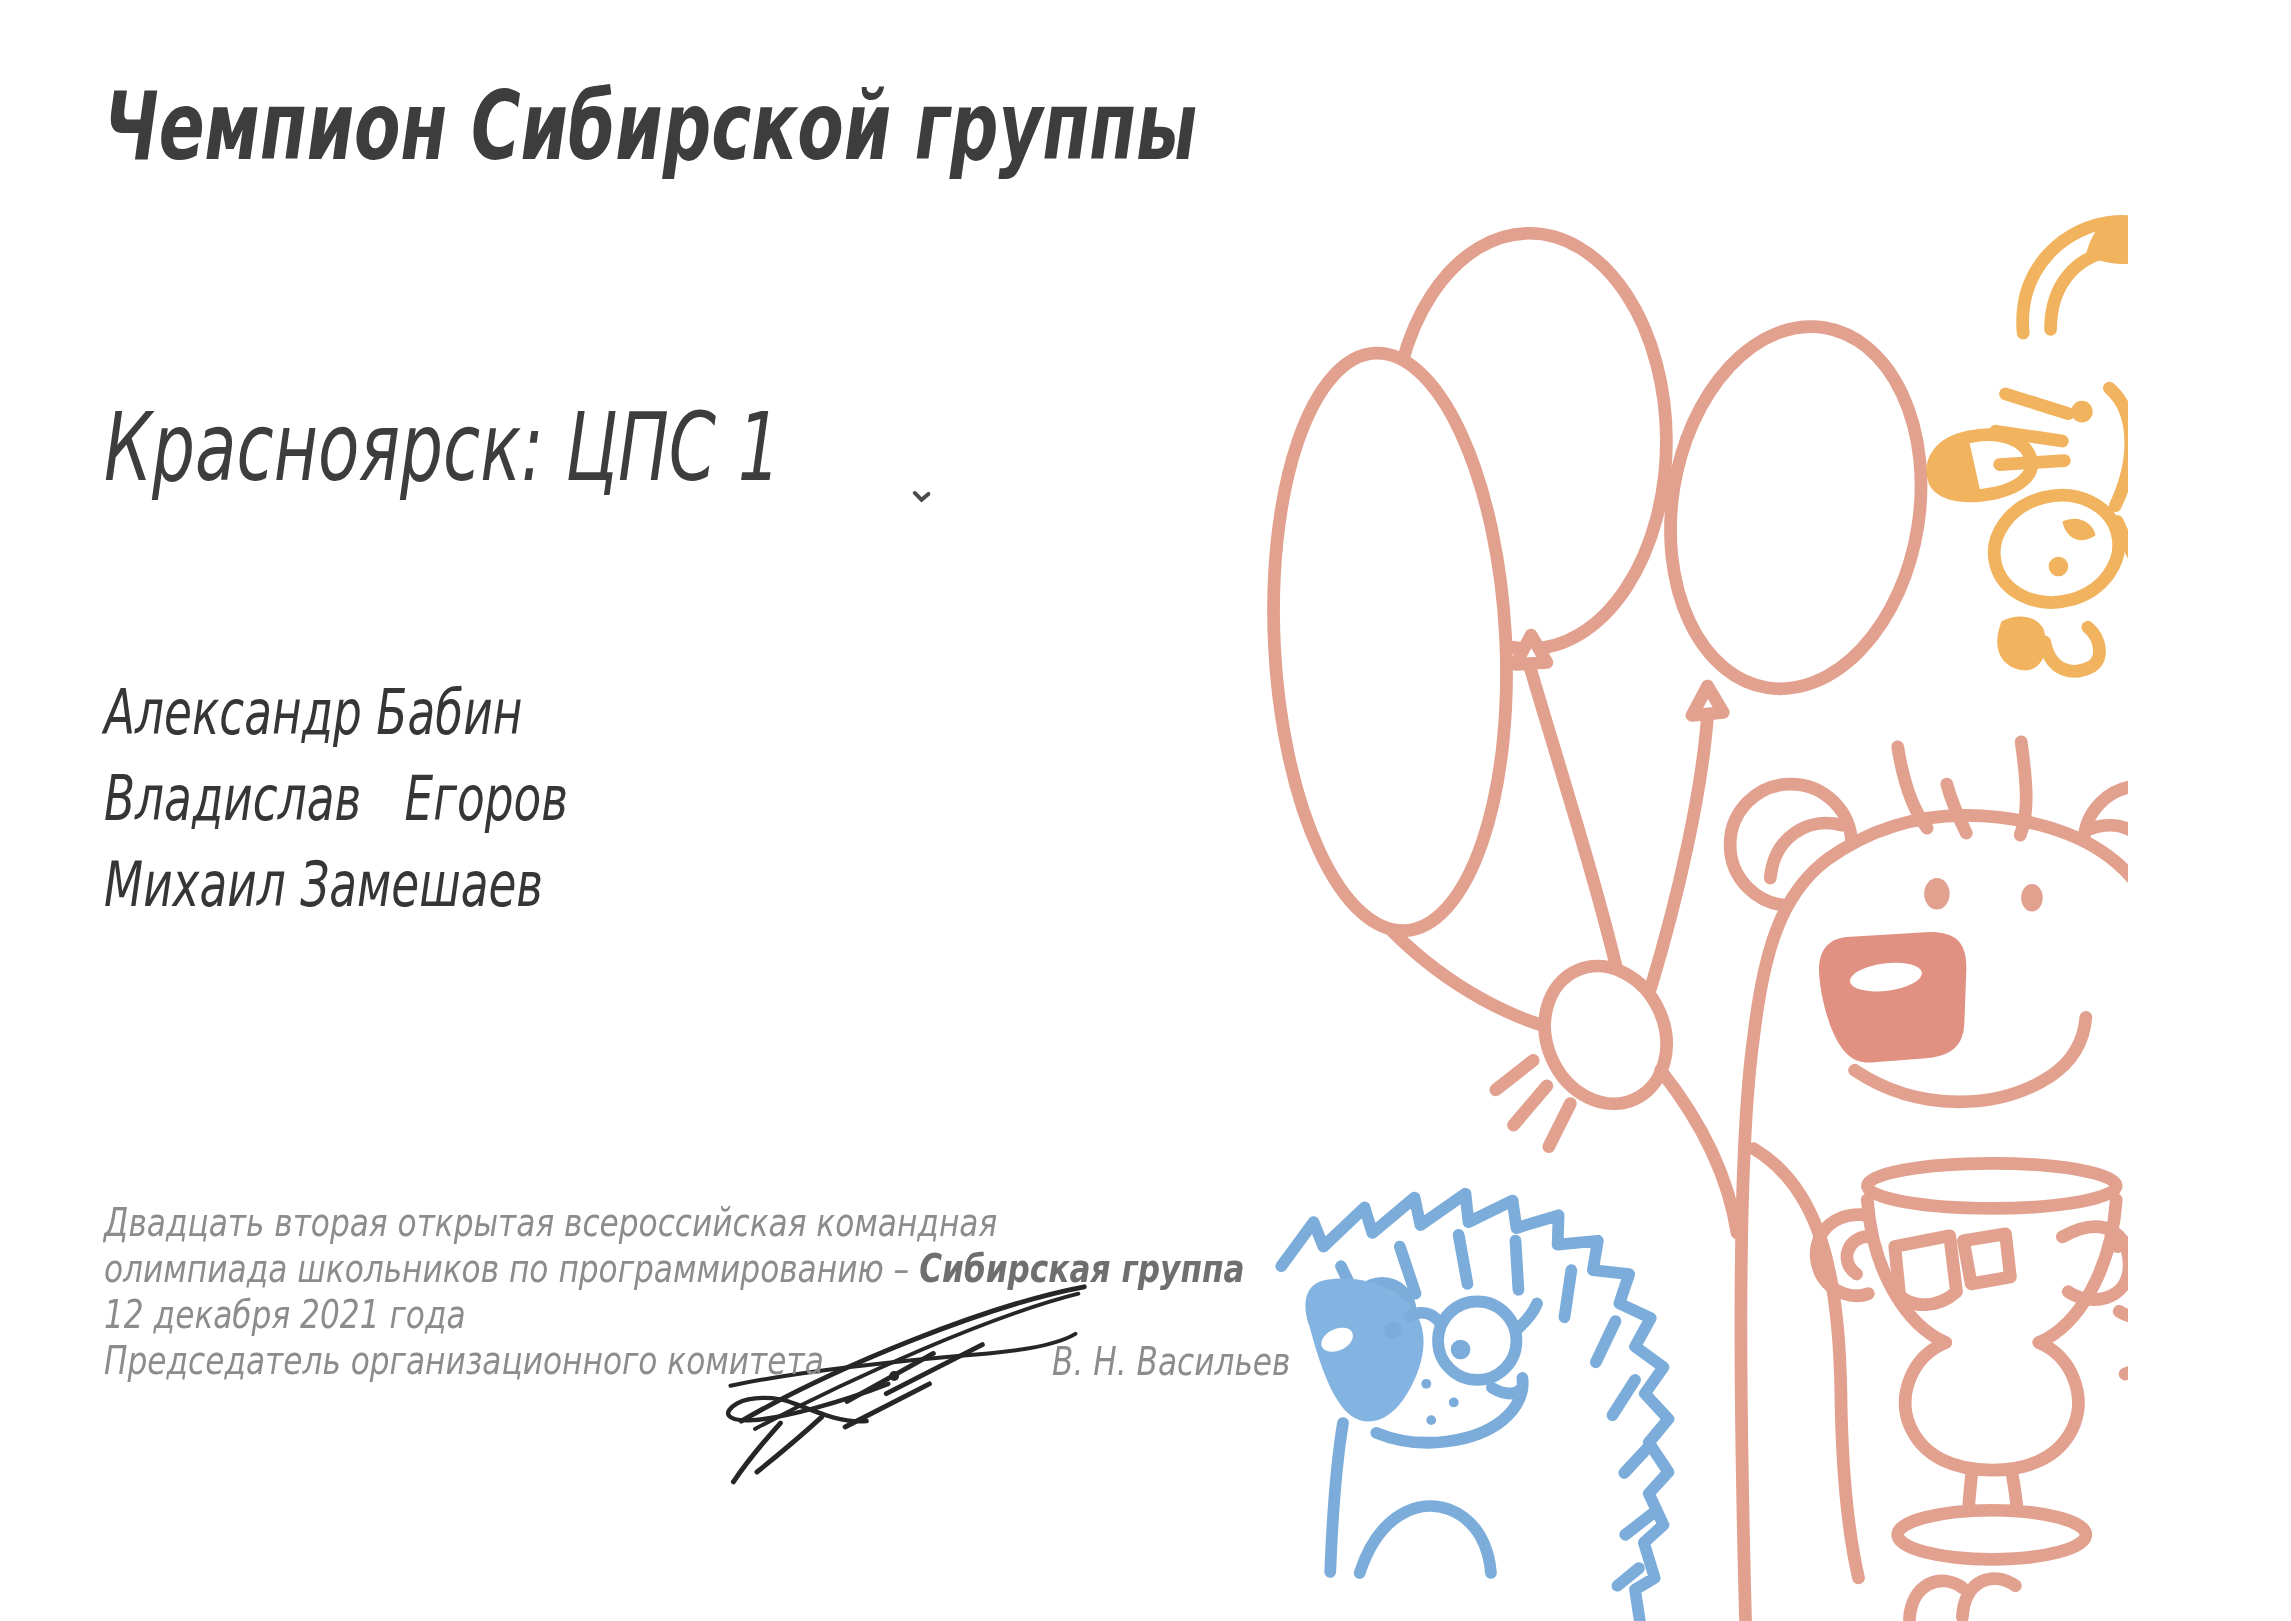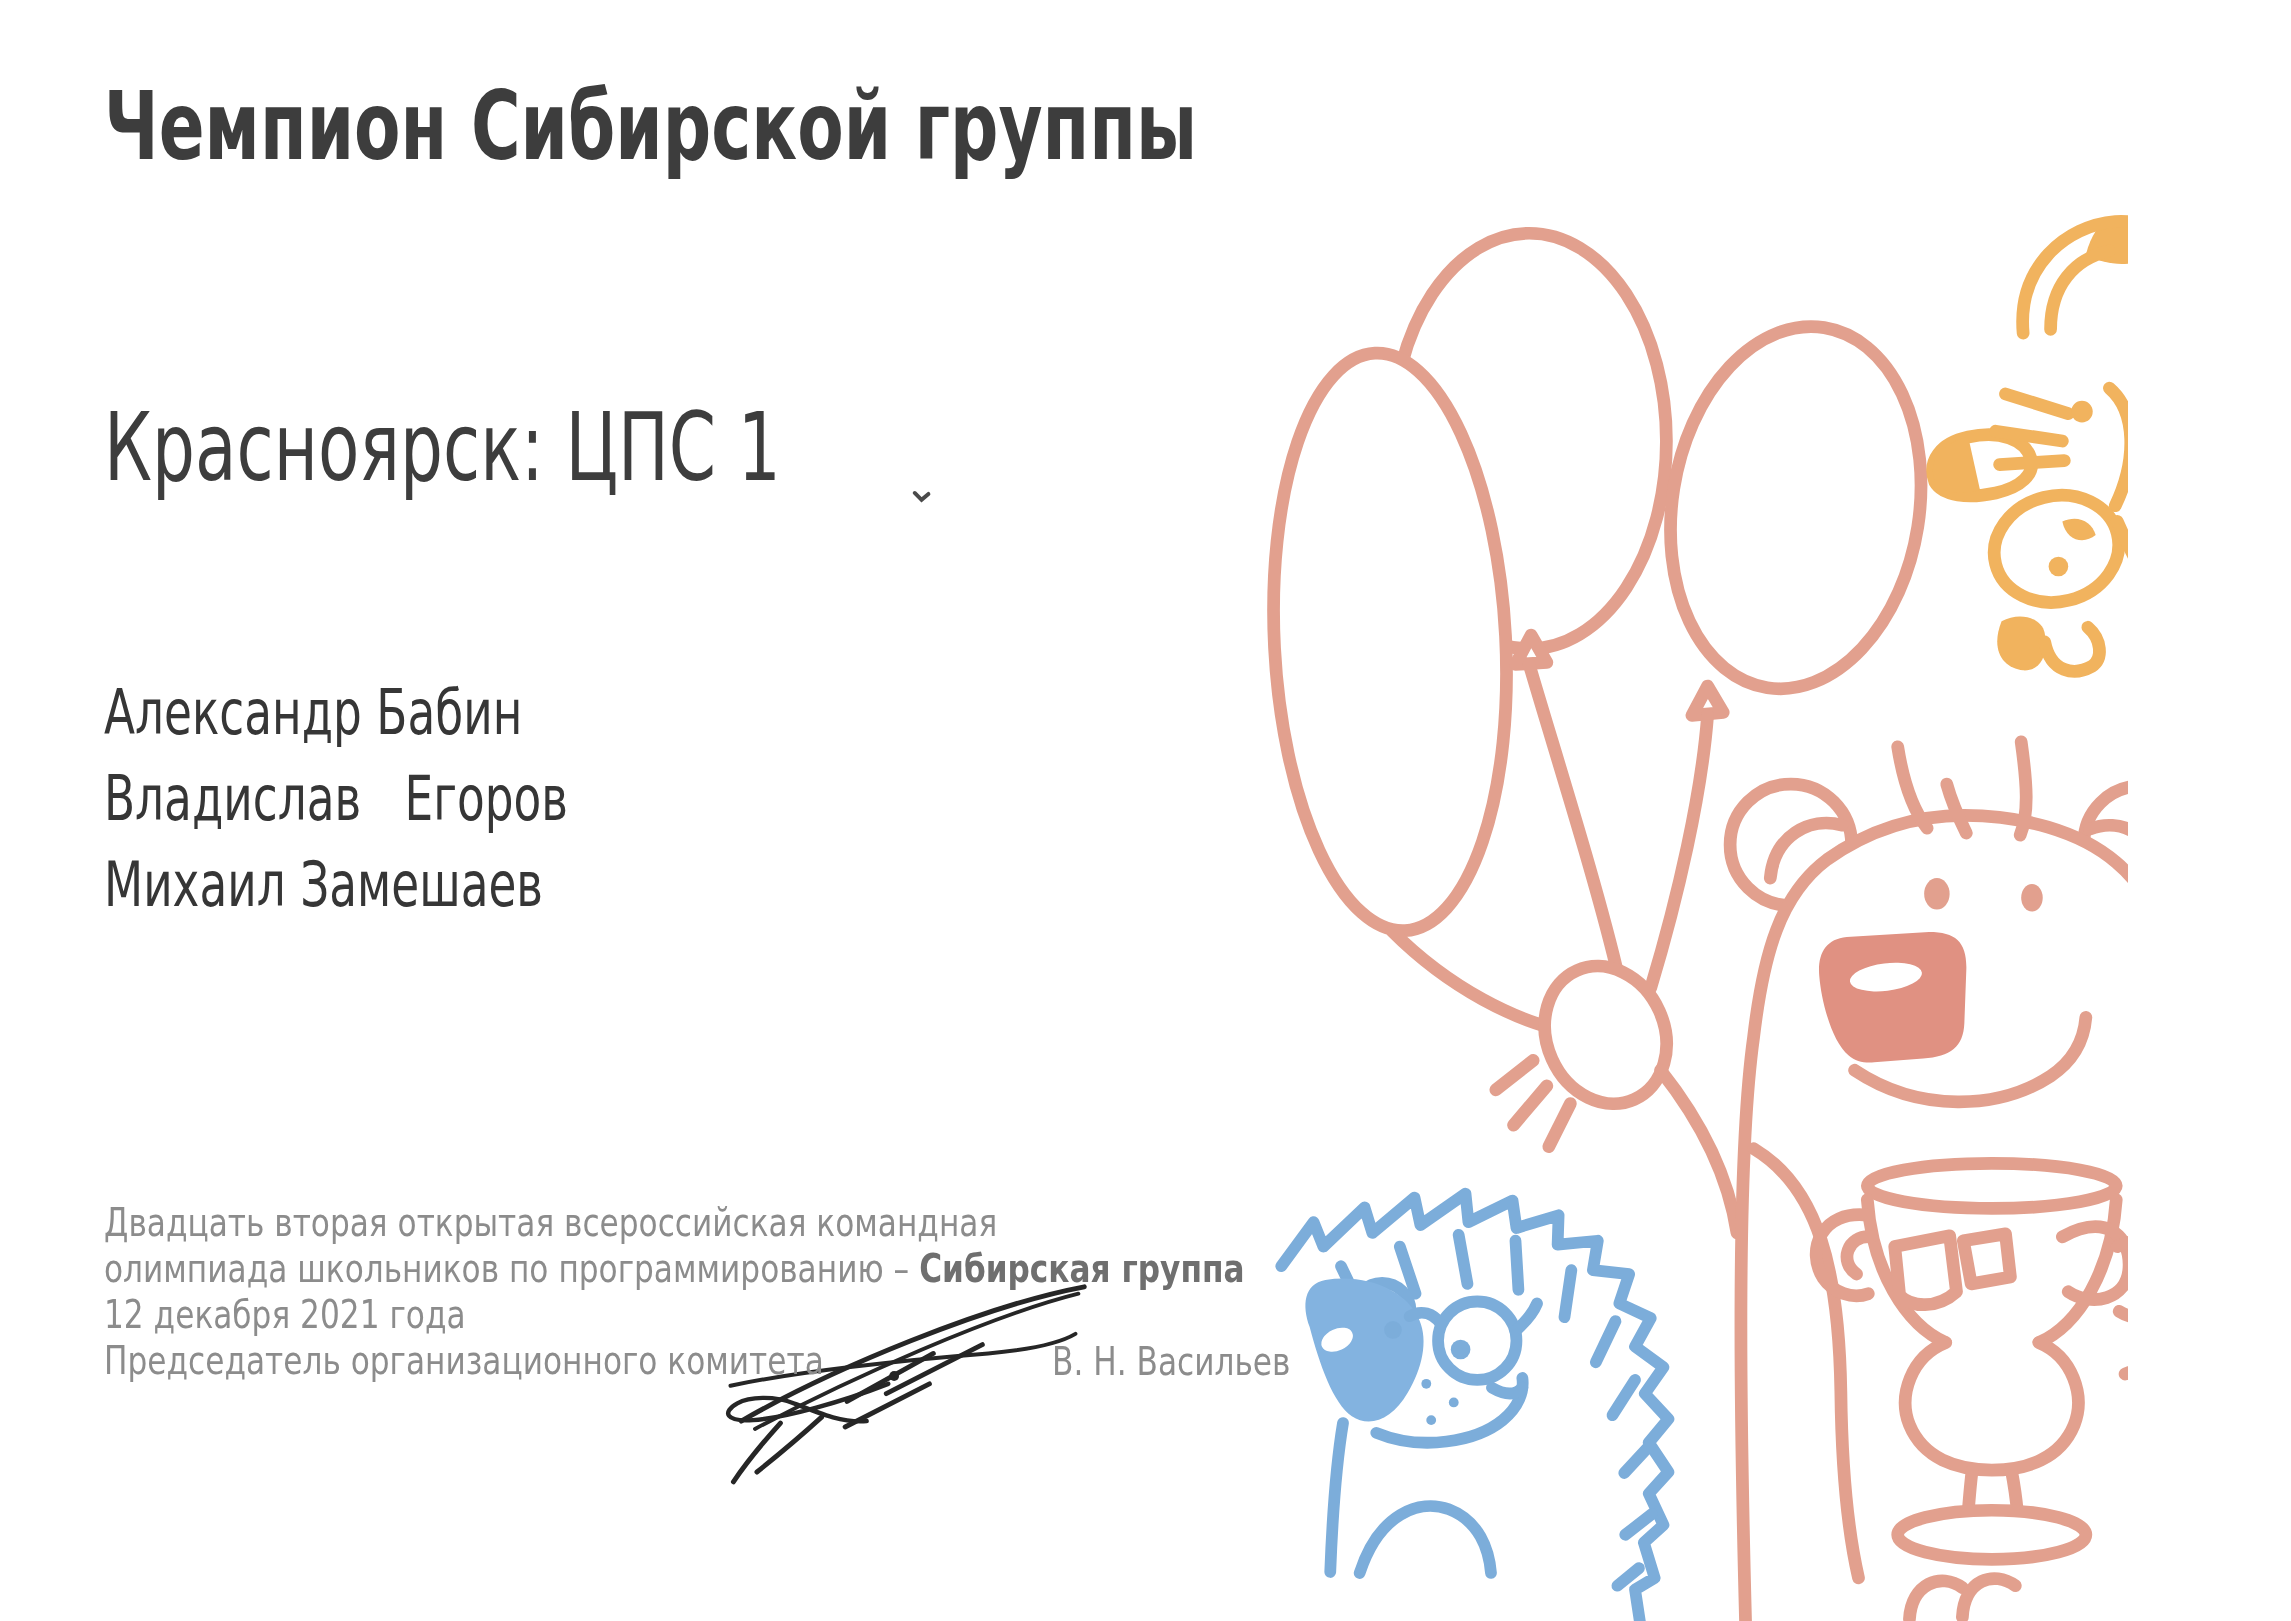--- a/index.html
+++ b/index.html
@@ -3,20 +3,21 @@
 <meta charset="utf-8">
 <style>
   html,body{margin:0;padding:0;background:#ffffff;}
   .page{
     position:relative;
     width:2128px;height:1621px;
     background:#ffffff;
     overflow:hidden;
     font-family:"DejaVu Sans", sans-serif;
     color:#3b3b3b;
+    font-style:italic;
   }
   .abs{position:absolute;}
   .title{
     left:104px; top:71px;
     font-size:94px; font-weight:700; color:#3d3d3d;
     transform:scaleX(0.72); transform-origin:0 0;
     white-space:pre; letter-spacing:0px; line-height:1.2;
   }
   .subtitle{
     left:104px; top:392px;

